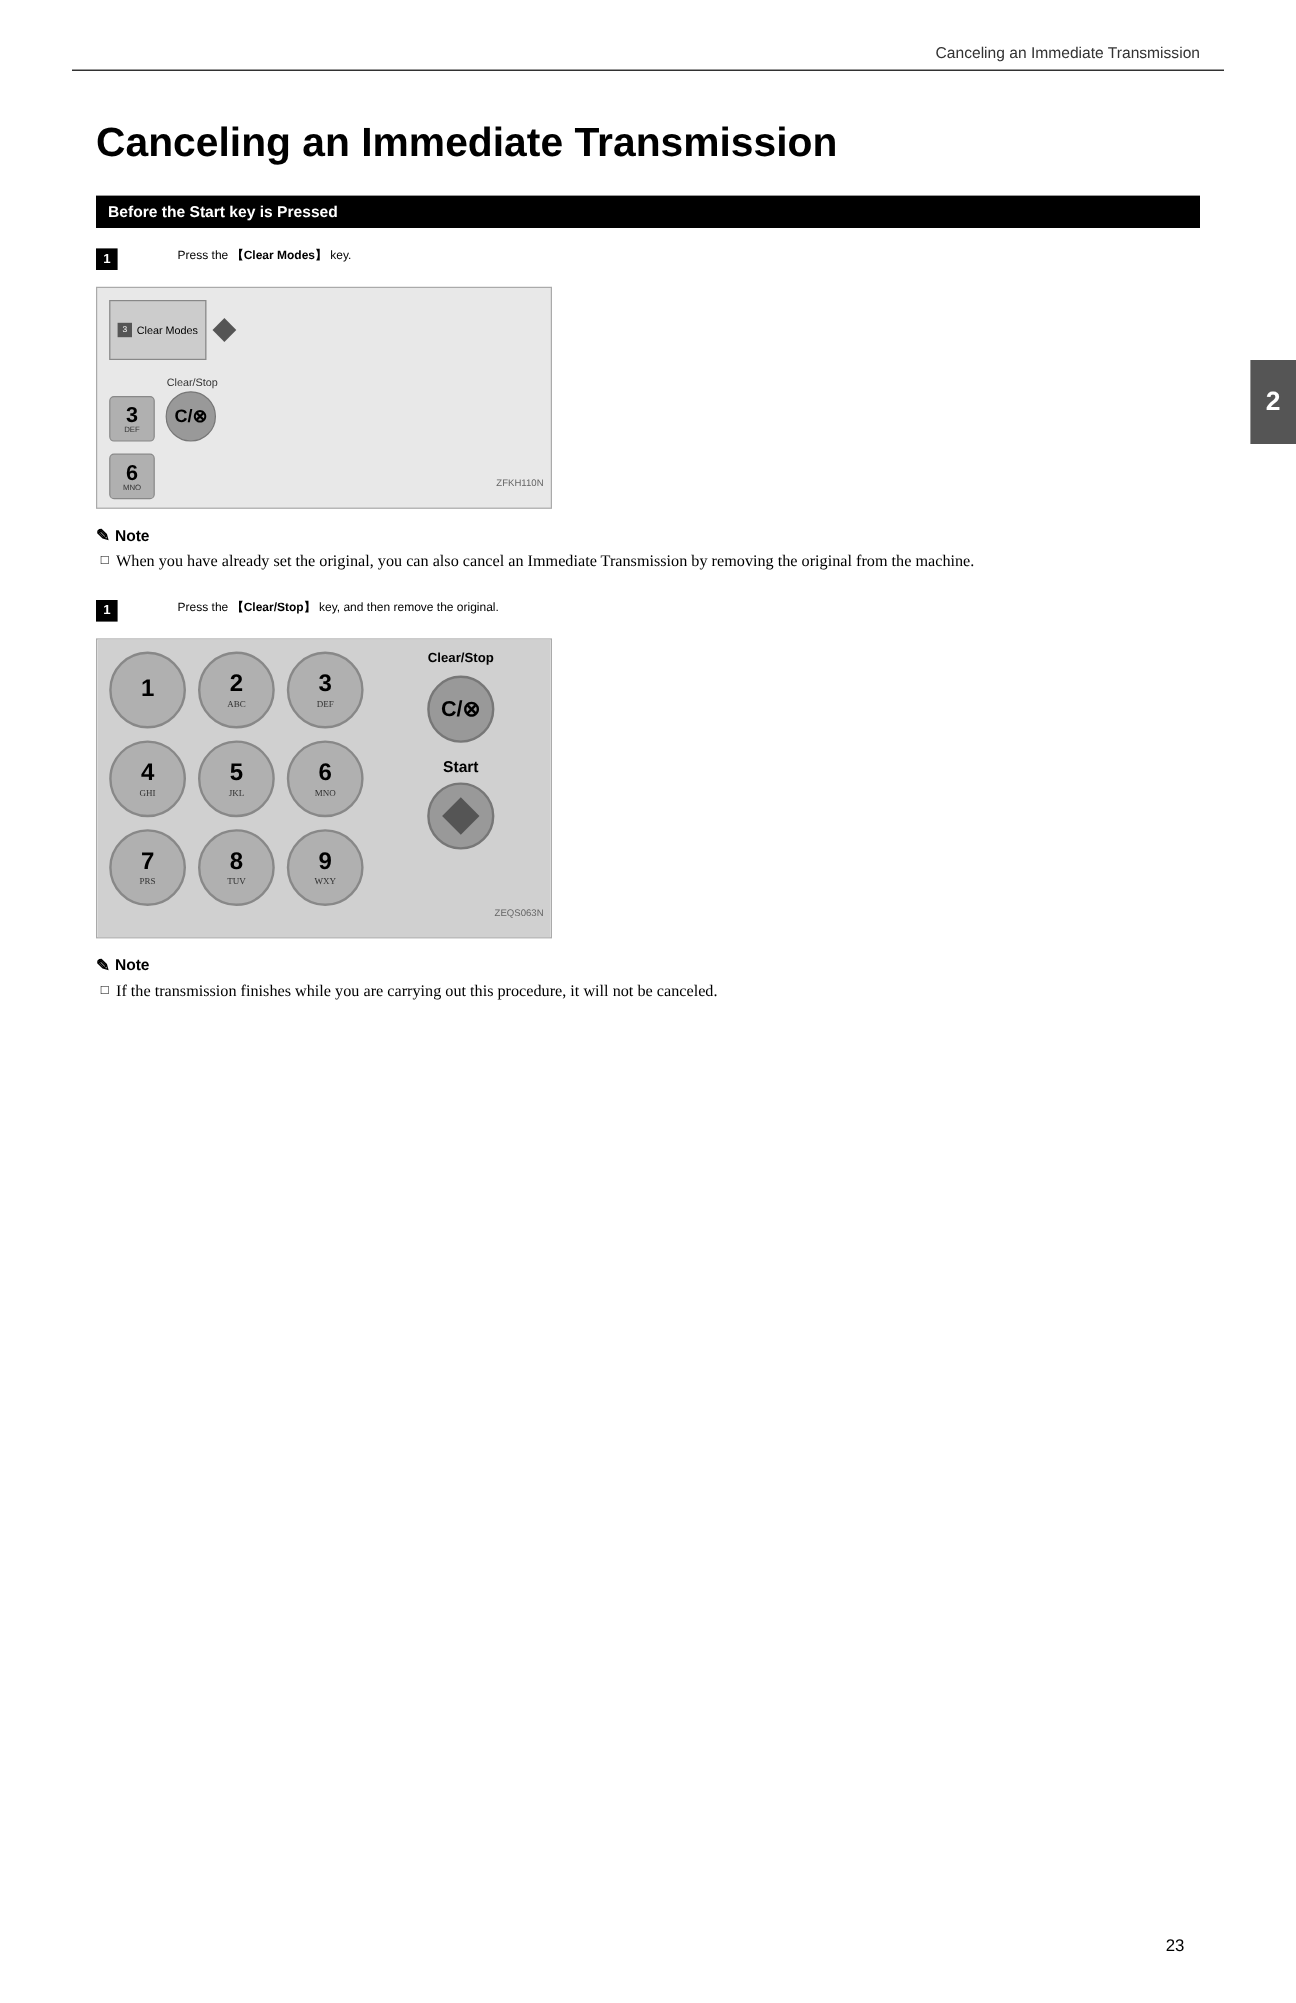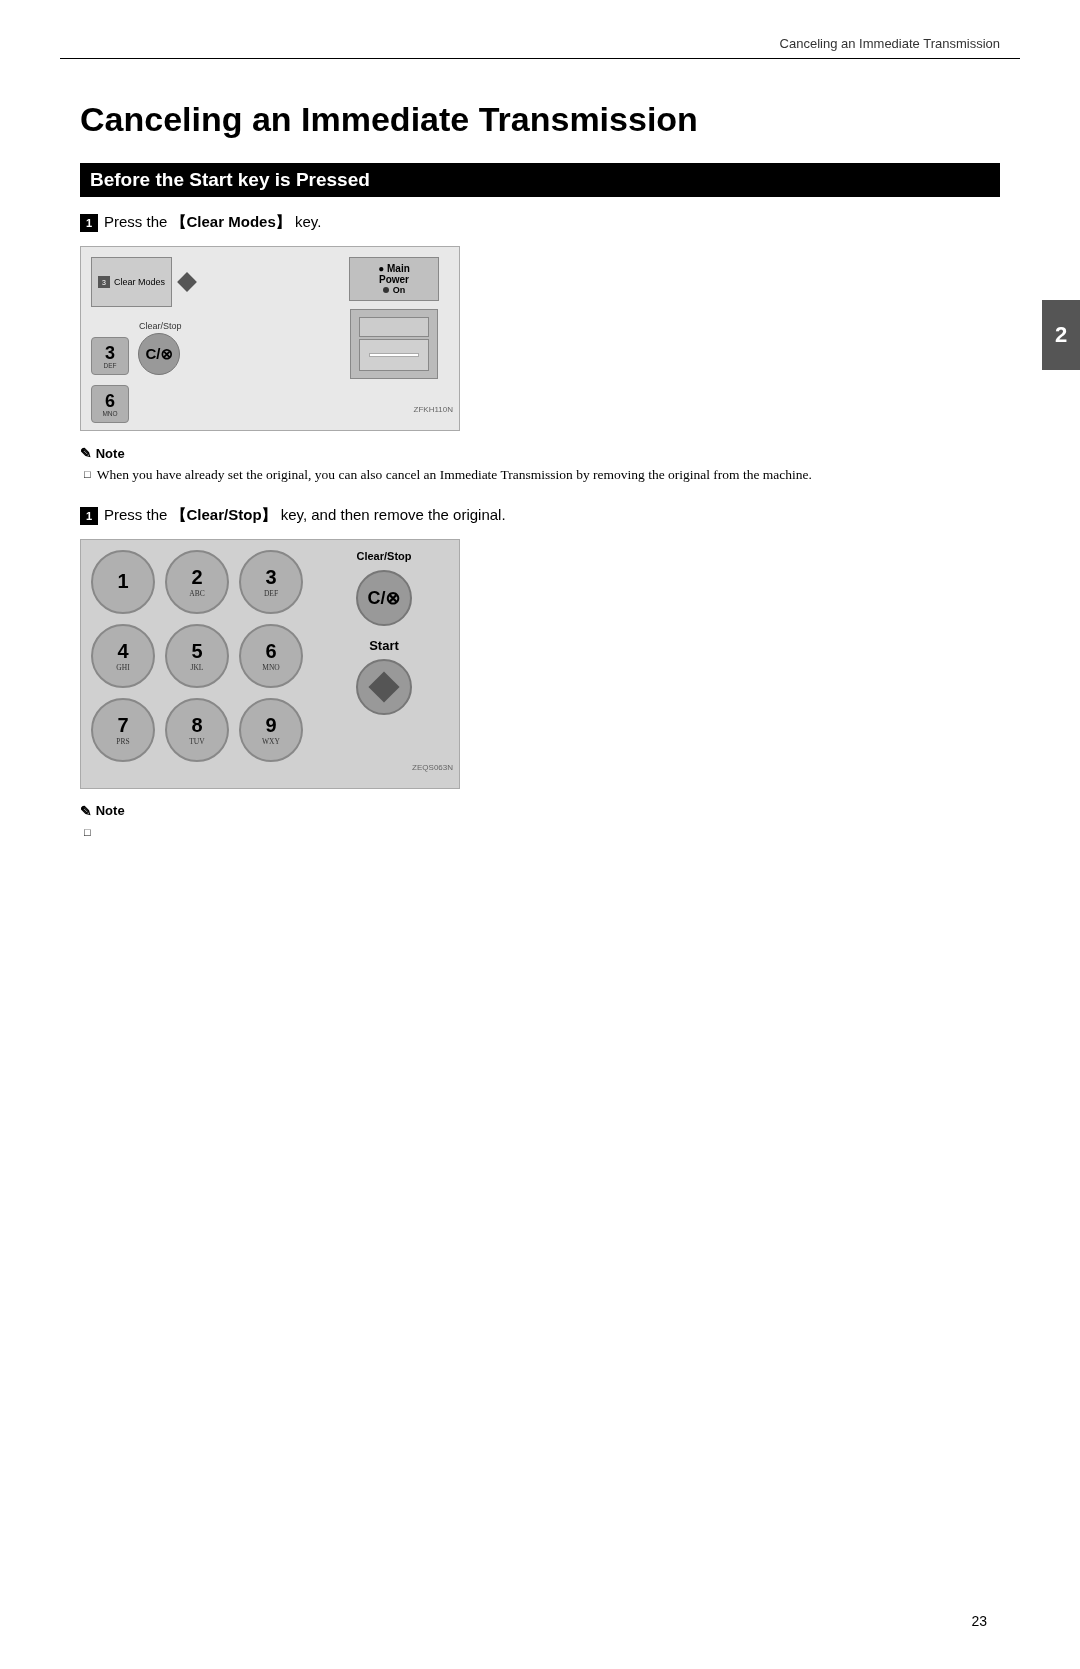--- a/index.html
+++ b/index.html
@@ -43,21 +43,21 @@
       font-weight: bold;
       font-family: Arial, sans-serif;
       margin-top: 20px;
       margin-bottom: 24px;
       color: #000;
     }
 
     .section-heading {
       background: #000;
       color: #fff;
-      font-size: 19px;
+      font-size: 13px;
       font-weight: bold;
       font-family: Arial, sans-serif;
       padding: 6px 10px;
       margin-bottom: 16px;
     }
 
     .step-line {
       display: flex;
       align-items: flex-start;
       margin-bottom: 14px;
@@ -74,22 +74,23 @@
       background: #000;
       color: #fff;
       font-size: 11px;
       font-weight: bold;
       margin-right: 6px;
       flex-shrink: 0;
       margin-top: 1px;
     }
 
     .step-text {
-      font-size: 15px;
-      font-family: Arial, sans-serif;
+      font-size: 10px;
+      font-family: Arial, sans-serif;
+      margin-left: 44px;
     }
 
     
     .device-panel {
       background: #e8e8e8;
       border: 1px solid #aaa;
       margin-bottom: 14px;
       position: relative;
       overflow: hidden;
     }
@@ -512,35 +513,20 @@
 
           <div class="row-keys" style="margin-top:6px;">
             <div class="p1-num">
               <span class="p1-num-big">6</span>
               <span class="p1-num-sub">MNO</span>
             </div>
           </div>
           <div class="p1-start-label">Start</div>
         </div>
 
-        <div class="p1-right-col">
-          <div class="main-power-box">
-            <div style="font-weight:bold;font-size:10px;">● Main<br>Power</div>
-            <div class="on-row">
-              <div class="dot-small"></div>
-              <span>On</span>
-            </div>
-          </div>
-          <div class="printer-device">
-            <div class="printer-top"></div>
-            <div class="printer-bottom">
-              <div class="printer-paper-slot"></div>
-            </div>
-          </div>
-        </div>
       </div>
       <div class="diagram-code">ZFKH110N</div>
     </div>
 
     <div class="note-section">
       <div class="note-title">
         <span class="note-icon">✎</span>
         <span>Note</span>
       </div>
       <div class="note-item">
@@ -621,19 +607,20 @@
       <div class="diagram-code">ZEQS063N</div>
     </div>
 
     <div class="note-section">
       <div class="note-title">
         <span class="note-icon">✎</span>
         <span>Note</span>
       </div>
       <div class="note-item">
         <span class="note-bullet">□</span>
+        <span class="note-text">If the transmission finishes while you are carrying out this procedure, it will not be canceled.</span>
       </div>
     </div>
   </div>
 
 </div>
 
 <div class="page-number">23</div>
 
 </body></html>

